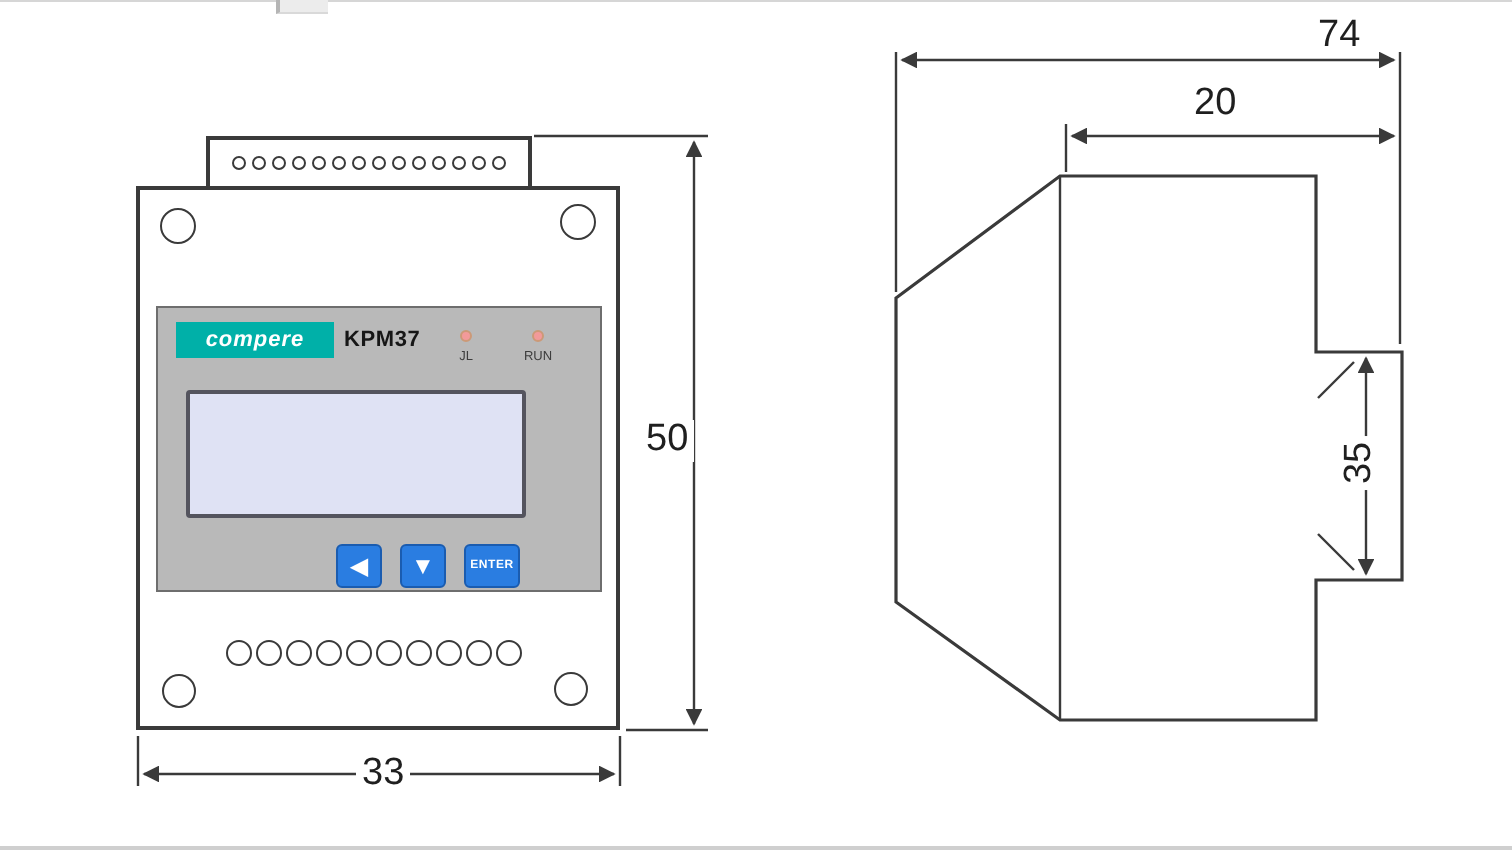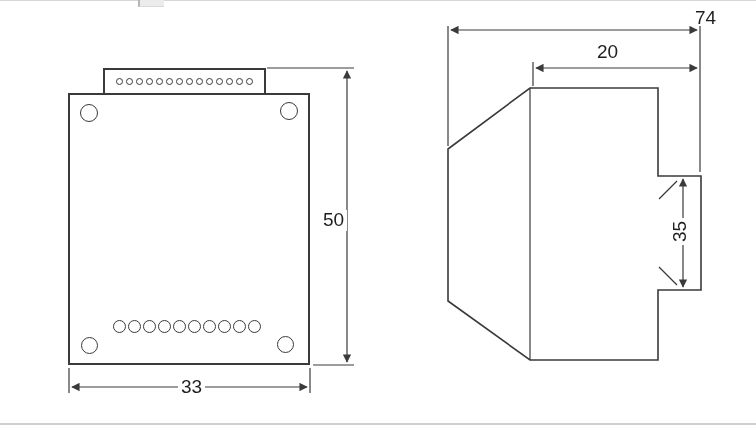--- a/index.html
+++ b/index.html
@@ -39,21 +39,21 @@
   .btn { position:absolute; top:118px; height:22px; background:#2a7de1; border:1px solid #1a5cb0; border-radius:3px; color:#fff;
          display:flex; align-items:center; justify-content:center; }
   .btn-left  { left:89px;  width:23px; font-size:12px; }
   .btn-down  { left:121px; width:23px; font-size:12px; }
   .btn-enter { left:153px; width:28px; font-size:6px; font-weight:bold; letter-spacing:.3px; }
 
   
   .dim { position:absolute; font-size:19px; color:#1f1f1f; background:#fff; padding:0 3px; line-height:1.1; }
   .dim-88 { left:320px; top:210px; }
   .dim-75 { left:178px; top:377px; }
-  .dim-74 { left:656px; top:8px;  background:transparent;margin-left:36px; }
+  .dim-74 { left:656px; top:8px;  background:transparent; }
   .dim-50 { left:594px; top:42px; background:transparent; }
   .dim-35 { left:667px; top:221px; transform:rotate(-90deg); }
 </style>
 </head>
 <body>
 
 <div class="canvas">
 
   <div class="edge-line edge-top"></div>
   <div class="artifact"></div>
@@ -75,20 +75,32 @@
       <span class="dot"></span>
     </div>
 
   <div class="fv-body"></div>
 
   <div class="hole hole-tl"></div>
   <div class="hole hole-tr"></div>
   <div class="hole hole-bl"></div>
   <div class="hole hole-br"></div>
 
+  <div class="panel">
+    <div class="brand">compere</div>
+    <div class="model">KPM37</div>
+    <div class="led led-1"></div>
+    <div class="led led-2"></div>
+    <div class="led-label led-label-1">JL</div>
+    <div class="led-label led-label-2">RUN</div>
+    <div class="lcd"></div>
+    <div class="btn btn-left">◀</div>
+    <div class="btn btn-down">▼</div>
+    <div class="btn btn-enter">ENTER</div>
+  </div>
 
   <div class="fv-botterm">
       <span class="dot"></span>
       <span class="dot"></span>
       <span class="dot"></span>
       <span class="dot"></span>
       <span class="dot"></span>
       <span class="dot"></span>
       <span class="dot"></span>
       <span class="dot"></span>

